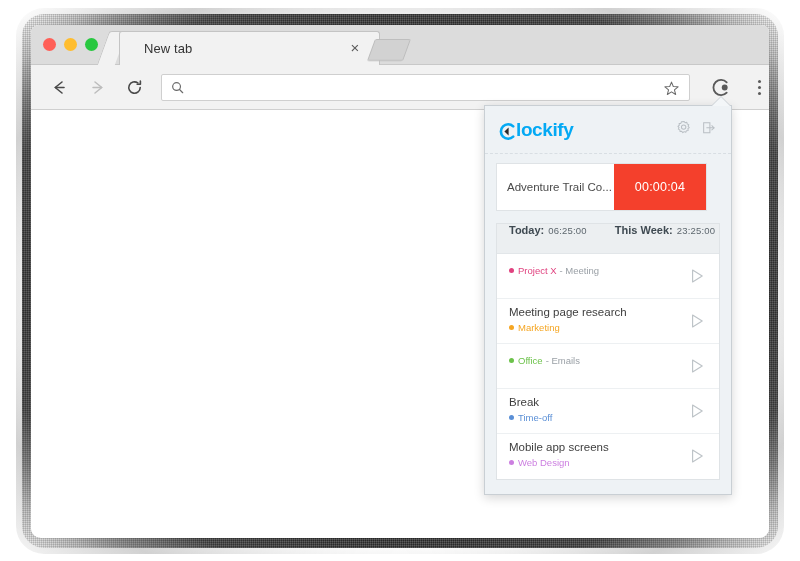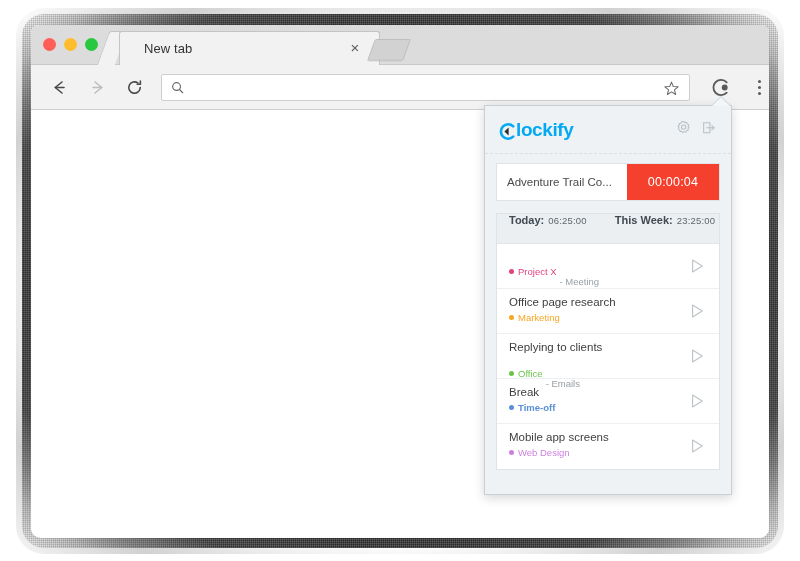--- a/index.html
+++ b/index.html
@@ -162,22 +162,22 @@
     border-bottom:1px dashed #d8dee3;
   }
   .logo { display:flex; align-items:flex-end; }
   .logo-text {
     font-size:19px; font-weight:bold; color:#03a9f4; letter-spacing:-0.4px;
   }
   .logo-mark { position:relative; width:17px; height:19px; margin-right:0px; }
   .hdr-icons { display:flex; align-items:center; gap:9px; }
 
   .timer-row {
-    margin: 9px 11px 0 11px;
-    height: 38px;
+    margin: 9px 24px 0 11px;
+    height: 48px;
     display:flex;
     background:#ffffff;
     border:1px solid #dfe3e6;
   }
   .timer-desc {
     flex:1;
     display:flex; align-items:center;
     padding-left:10px;
     font-size:11.5px; color:#4a4a4a;
     overflow:hidden; white-space:nowrap;
@@ -211,21 +211,21 @@
     position:relative;
     height:45px;
     border-bottom:1px solid #edf0f2;
     padding: 7px 0 0 12px;
   }
   .entry:last-child { border-bottom:none; }
   .entry-title { font-size:11.5px; color:#3e3e3e; }
   .entry-meta { margin-top:4px; display:flex; align-items:center; font-size:9.5px; }
   .dot { width:5px; height:5px; border-radius:50%; margin-right:4px; display:inline-block; }
   .proj { font-weight:normal; }
-  .task { color:#9aa0a6; margin-left:3px;margin-top:21px; }
+  .task { color:#9aa0a6; margin-left:3px; }
   .play {
     position:absolute; right:13px; top:13px;
     width:18px; height:18px; cursor:pointer;
   }
 </style>
 </head>
 <body>
 
 <div id="stage">
 
@@ -357,45 +357,44 @@
             <div class="entry-meta">
               <span class="dot" style="background: rgb(224, 66, 127);"></span>
               <span class="proj" style="color: rgb(224, 66, 127);">Project X</span>
               <span class="task">- Meeting</span>
             </div>
             <span class="play"><svg width="18" height="18" viewBox="0 0 18 18">
                 <path d="M4.6 3.1 L14.2 9 L4.6 14.9 Z" fill="none" stroke="#bdc3c7" stroke-width="1.15" stroke-linejoin="round"></path>
               </svg></span>
           </div>
           <div class="entry">
-            <div class="entry-title">Office page research</div>
+            <div class="entry-title">Meeting page research</div>
             <div class="entry-meta">
               <span class="dot" style="background: rgb(245, 166, 35);"></span>
               <span class="proj" style="color: rgb(245, 166, 35);">Marketing</span>
             </div>
             <span class="play"><svg width="18" height="18" viewBox="0 0 18 18">
                 <path d="M4.6 3.1 L14.2 9 L4.6 14.9 Z" fill="none" stroke="#bdc3c7" stroke-width="1.15" stroke-linejoin="round"></path>
               </svg></span>
           </div>
           <div class="entry">
-            <div class="entry-title">Replying to clients</div>
             <div class="entry-meta">
               <span class="dot" style="background: rgb(108, 194, 74);"></span>
               <span class="proj" style="color: rgb(108, 194, 74);">Office</span>
               <span class="task">- Emails</span>
             </div>
             <span class="play"><svg width="18" height="18" viewBox="0 0 18 18">
                 <path d="M4.6 3.1 L14.2 9 L4.6 14.9 Z" fill="none" stroke="#bdc3c7" stroke-width="1.15" stroke-linejoin="round"></path>
               </svg></span>
           </div>
           <div class="entry">
             <div class="entry-title">Break</div>
             <div class="entry-meta">
               <span class="dot" style="background: rgb(90, 143, 214);"></span>
-              <span class="proj" style="color: rgb(90, 143, 214); font-weight: bold;">Time-off</span>
+              <span class="proj" style="color: rgb(90, 143, 214);">Time-off</span>
             </div>
             <span class="play"><svg width="18" height="18" viewBox="0 0 18 18">
                 <path d="M4.6 3.1 L14.2 9 L4.6 14.9 Z" fill="none" stroke="#bdc3c7" stroke-width="1.15" stroke-linejoin="round"></path>
               </svg></span>
           </div>
           <div class="entry">
             <div class="entry-title">Mobile app screens</div>
             <div class="entry-meta">
               <span class="dot" style="background: rgb(204, 127, 224);"></span>
               <span class="proj" style="color: rgb(204, 127, 224);">Web Design</span>

